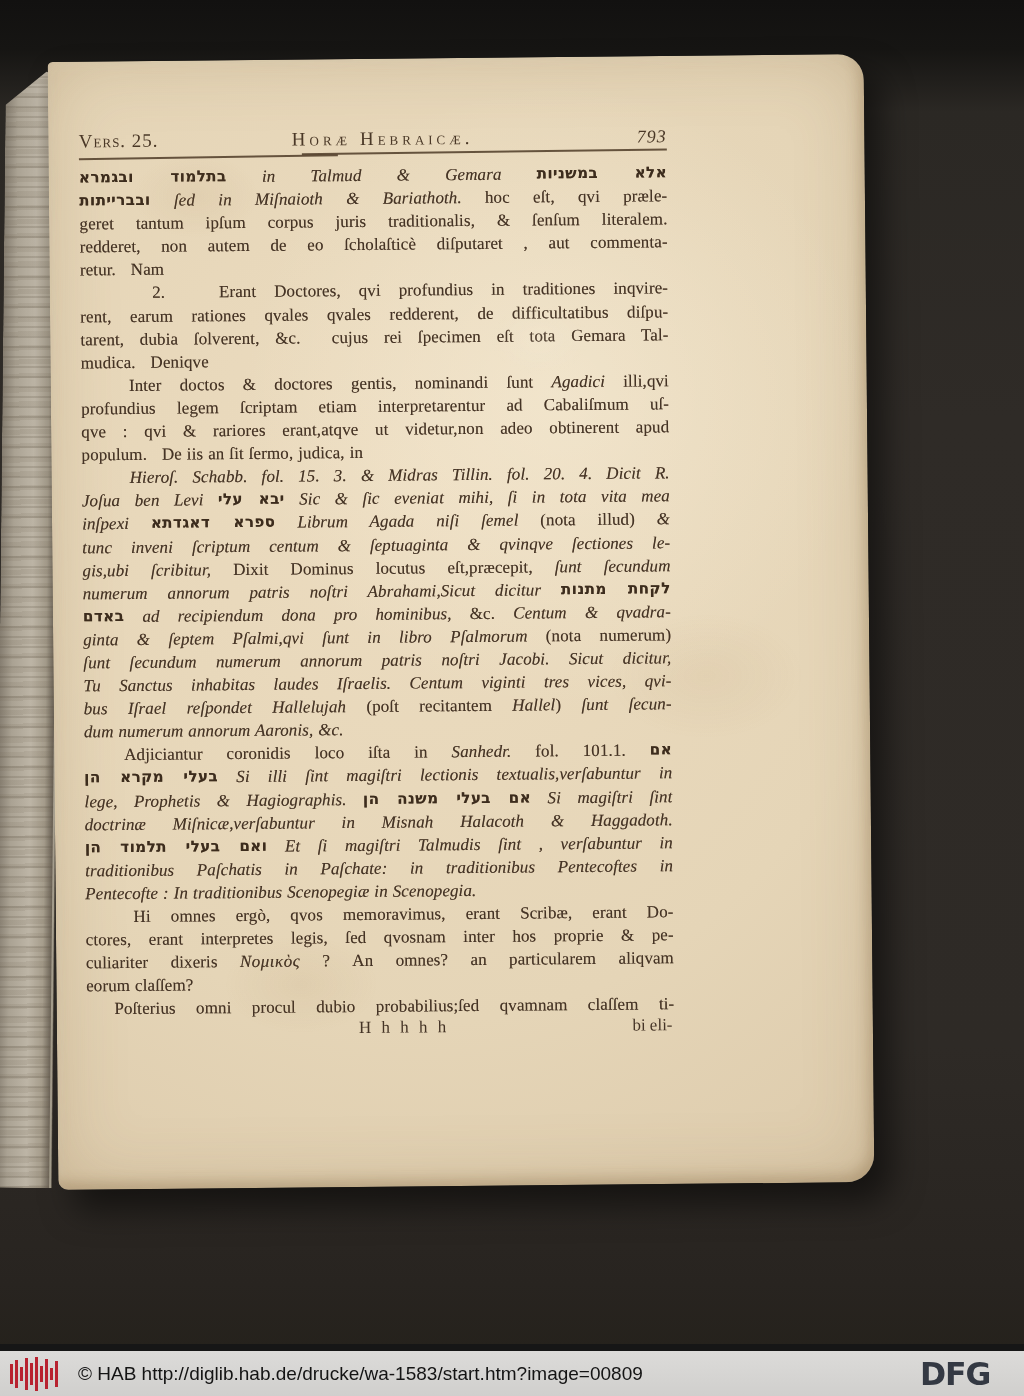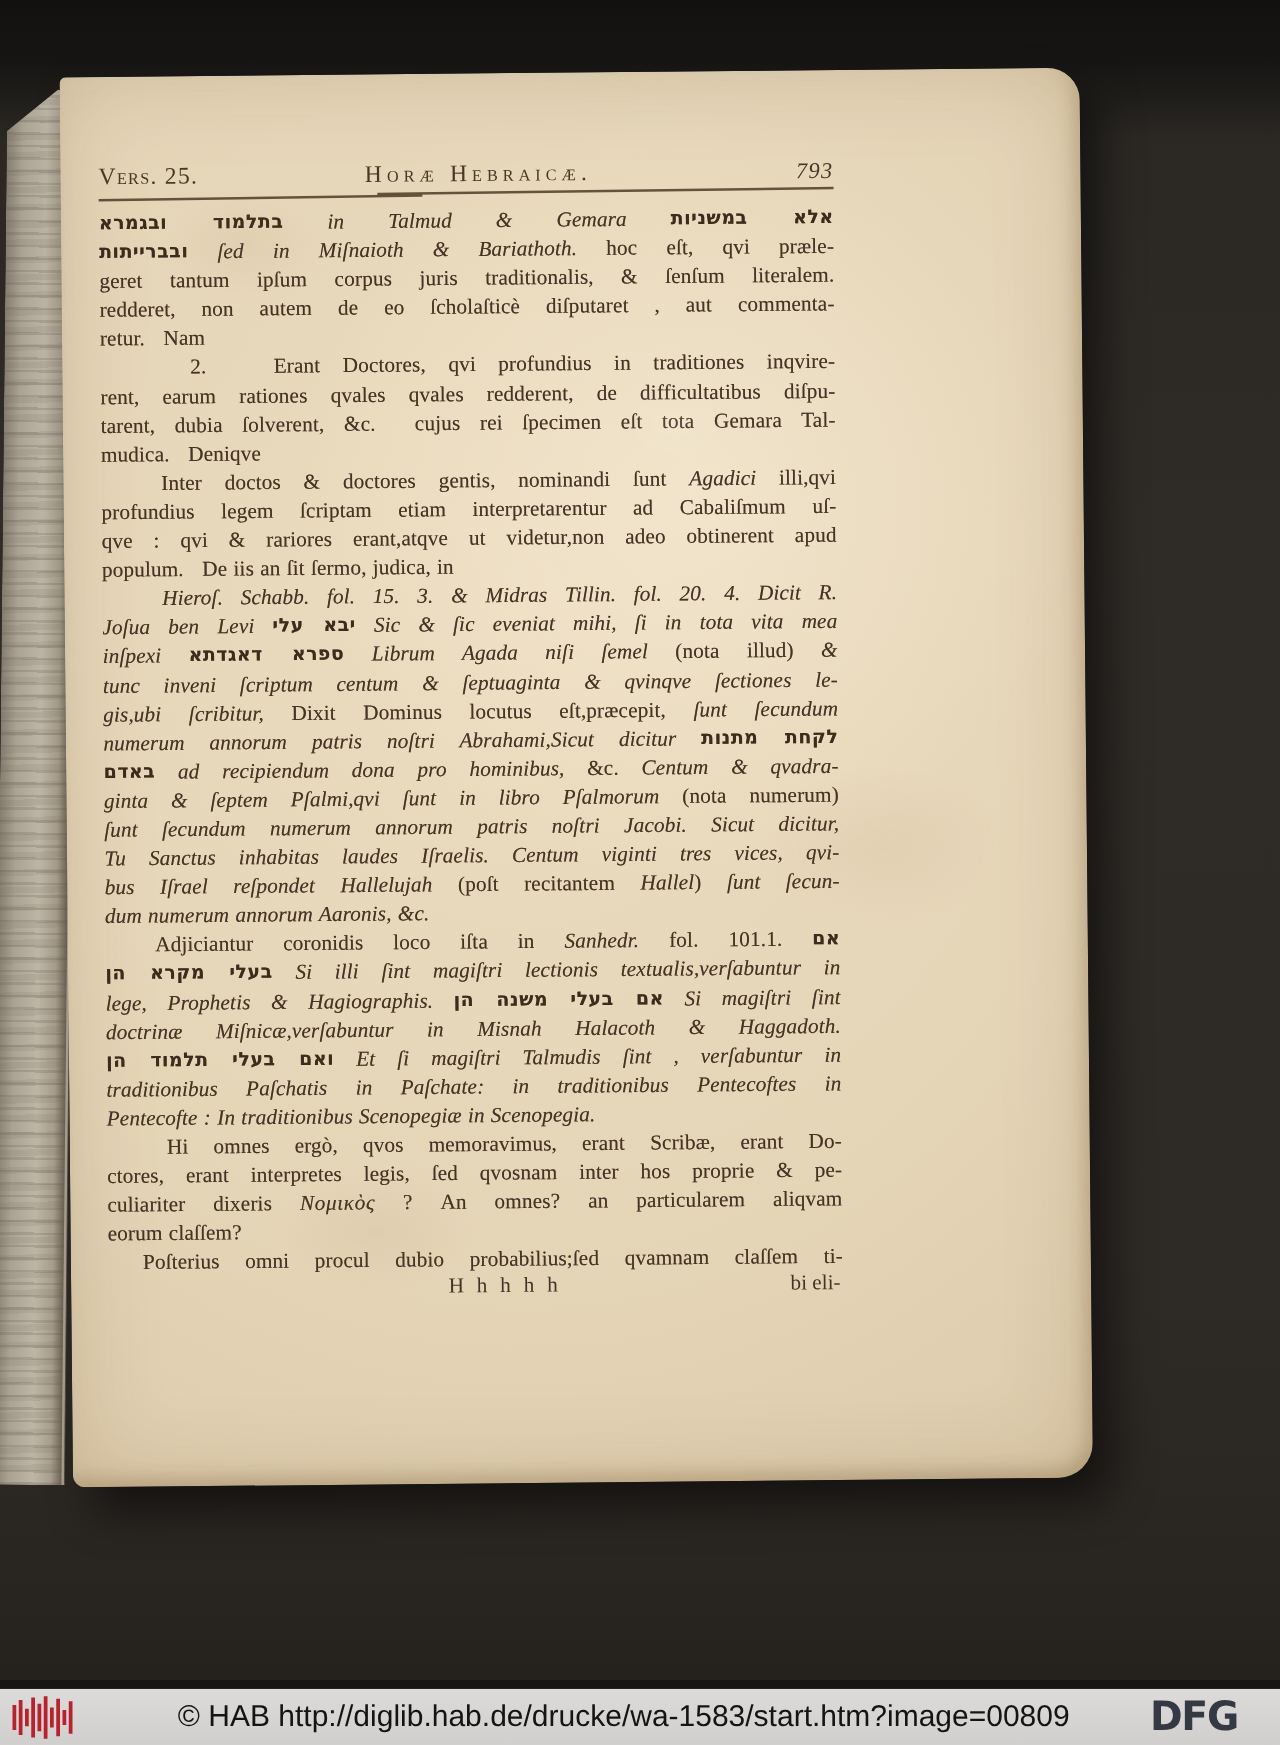--- a/index.html
+++ b/index.html
@@ -81,22 +81,22 @@
   .catchline .catch{position:absolute;right:2px;}
   
   .footerbar{
     position:absolute;left:0;bottom:0;width:1024px;height:45px;
     background:linear-gradient(180deg,#dcdbd9,#d0cfcd);
     border-top:7px solid #161616;box-sizing:content-box;
     display:flex;align-items:center;
   }
   .hab-logo{width:70px;display:flex;justify-content:flex-start;padding-left:8px;}
   .copy{
-    flex:1;text-align:center;
-    font-family:"Liberation Sans",sans-serif;font-size:24px;color:#141414;
+    flex:1;text-align:left;
+    font-family:"Liberation Sans",sans-serif;font-size:19px;color:#141414;
   }
   .dfg{
     width:104px;text-align:left;
     font-family:"DejaVu Sans",sans-serif;font-weight:800;font-size:30px;
     color:#343943;letter-spacing:-1px;transform:scaleY(1.08) scaleX(1.05);
     transform-origin:left center;
   }
 </style>
 </head>
 <body>

